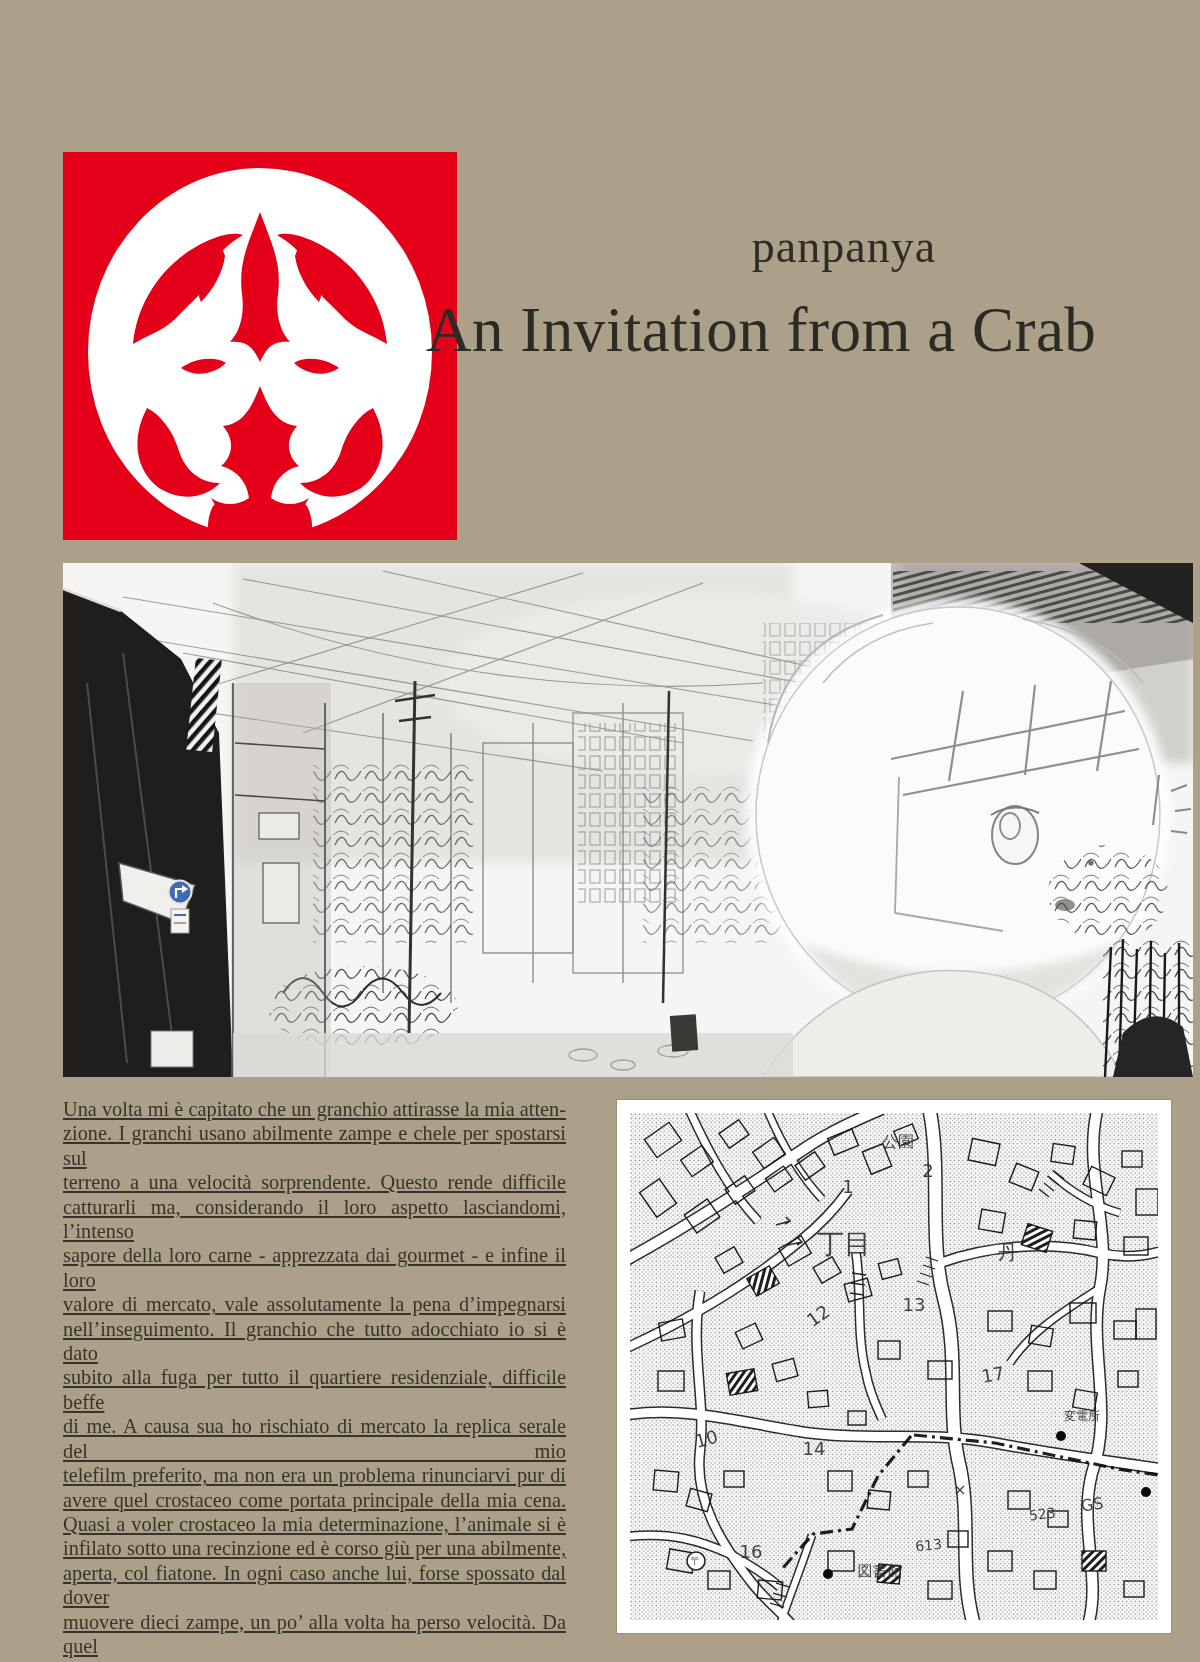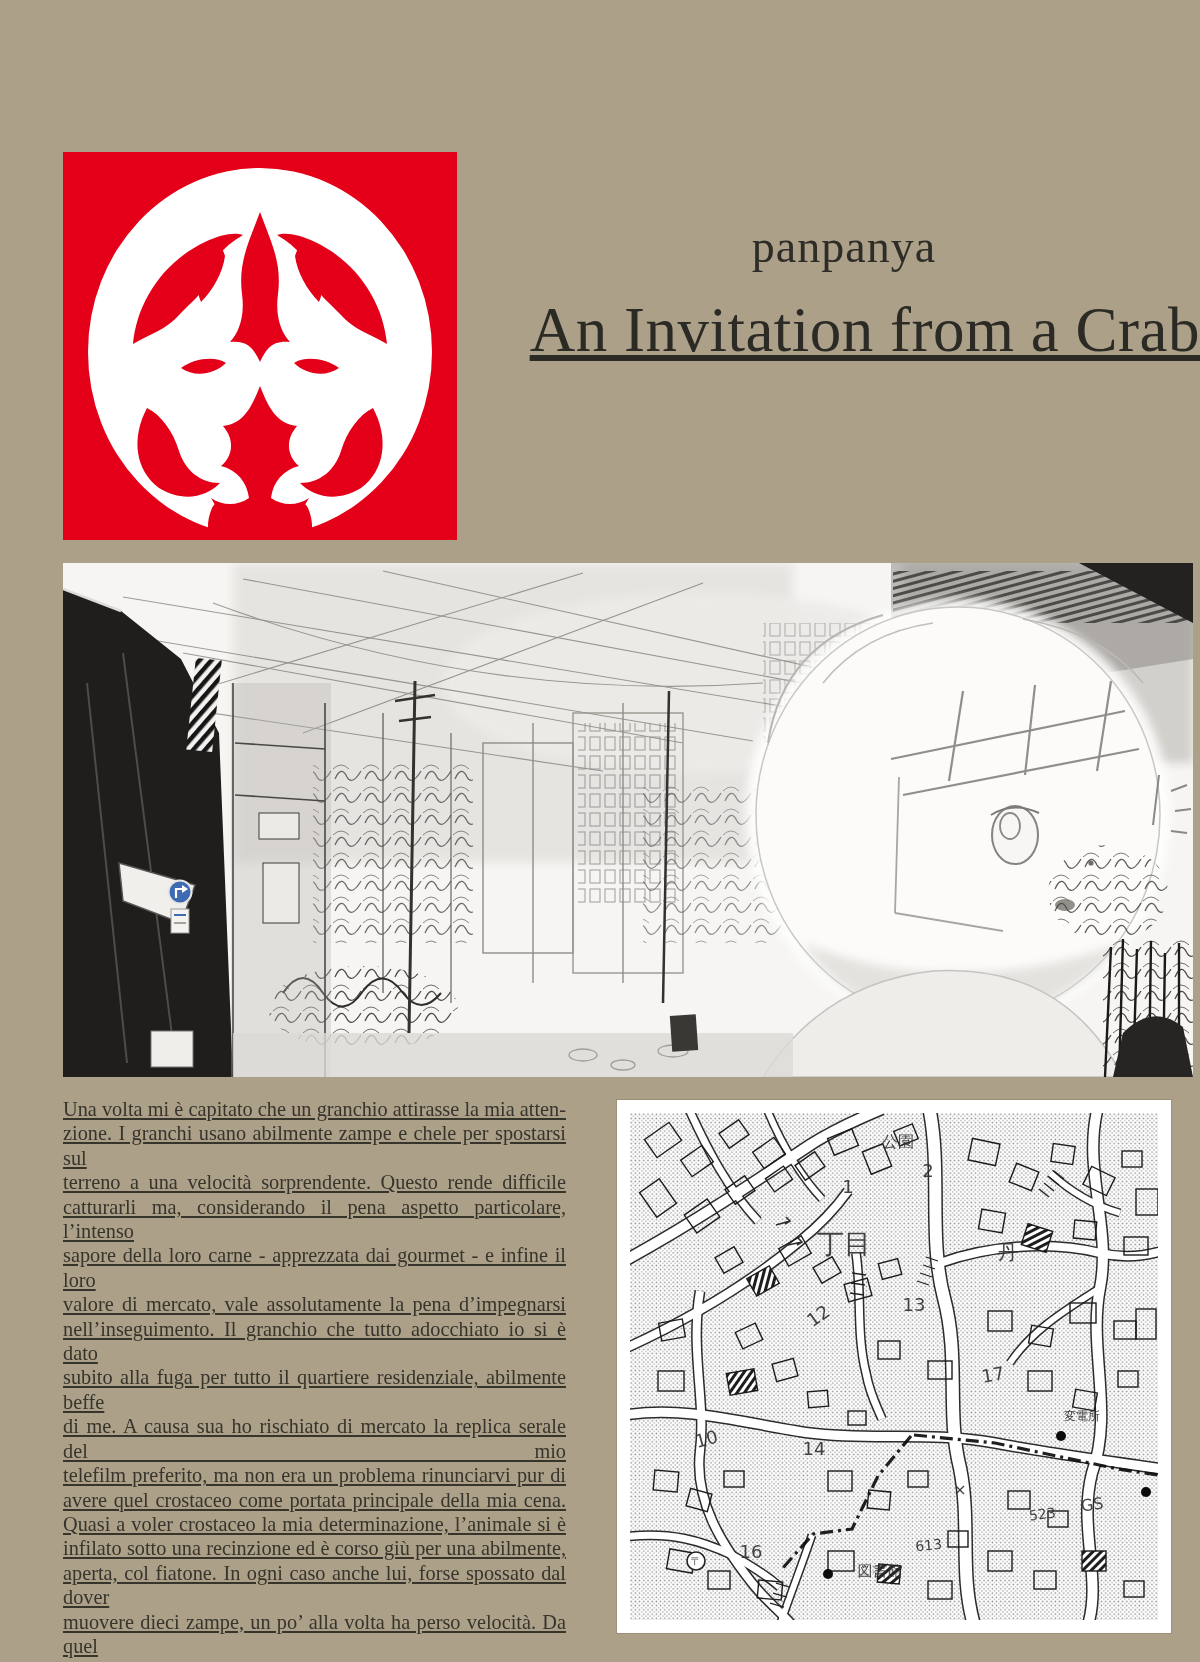--- a/index.html
+++ b/index.html
@@ -2,22 +2,22 @@
 <html><head>
 <meta charset="utf-8">
 <style>
   html,body{margin:0;padding:0;}
   .page{position:relative;width:1200px;height:1662px;background:#aca089;overflow:hidden;
         font-family:"Liberation Serif",serif;}
   .logo{position:absolute;left:63px;top:152px;width:394px;height:388px;}
   .logo svg{display:block;width:100%;height:100%;}
   .author{position:absolute;left:467px;top:220px;width:754px;text-align:center;
           font-size:46px;color:#2d2c27;letter-spacing:1px;}
-  .title{position:absolute;left:426px;top:294px;width:774px;text-align:right;
-         font-size:63px;color:#2b2a25;letter-spacing:0.5px;white-space:nowrap;text-decoration:underline;}
+  .title{position:absolute;left:426px;top:294px;width:774px;text-align:left;
+         font-size:63px;color:#2b2a25;letter-spacing:0.5px;white-space:nowrap;}
   .illustration{position:absolute;left:63px;top:563px;width:1130px;height:514px;background:#f6f5f3;}
   .illustration svg{display:block;width:100%;height:100%;}
   .synopsis{position:absolute;left:63px;top:1097px;width:503px;color:#37342c;}
   .syn-line{font-size:20.3px;line-height:24.4px;text-align:justify;text-align-last:justify;
             white-space:normal;text-decoration:underline;}
   .map-frame{position:absolute;left:617px;top:1100px;background:#ffffff;padding:13px;
              box-shadow:0 0 0 1px rgba(60,55,40,0.15);}
   .map-frame svg{display:block;width:528px;height:507px;}
   #map-labels text{font-family:"DejaVu Sans",sans-serif;fill:#333;opacity:.92;}
   #map-buildings rect{stroke:#1c1c1c;stroke-width:1.4;}
@@ -194,25 +194,25 @@
           <ellipse cx="610" cy="488" rx="15" ry="6"></ellipse>
       </g>
       <rect x="608" y="452" width="26" height="36" fill="#393835" transform="rotate(-4 621 470)"></rect>
     </svg>
   </div>
 
   <div class="synopsis" id="synopsis">
       <div class="syn-line">Una volta mi è capitato che un granchio attirasse la mia atten-</div>
       <div class="syn-line">zione. I granchi usano abilmente zampe e chele per spostarsi sul</div>
       <div class="syn-line">terreno a una velocità sorprendente. Questo rende difficile</div>
-      <div class="syn-line">catturarli ma, considerando il pena aspetto particolare, l’intenso</div>
+      <div class="syn-line">catturarli ma, considerando il loro aspetto lasciandomi, l’intenso</div>
       <div class="syn-line">sapore della loro carne - apprezzata dai gourmet - e infine il loro</div>
       <div class="syn-line">valore di mercato, vale assolutamente la pena d’impegnarsi</div>
       <div class="syn-line">nell’inseguimento. Il granchio che tutto adocchiato io si è dato</div>
-      <div class="syn-line">subito alla fuga per tutto il quartiere residenziale, abilmente beffe</div>
+      <div class="syn-line">subito alla fuga per tutto il quartiere residenziale, difficile beffe</div>
       <div class="syn-line">di me. A causa sua ho rischiato di mercato la replica serale del mio</div>
       <div class="syn-line">telefilm preferito, ma non era un problema rinunciarvi pur di</div>
       <div class="syn-line">avere quel crostaceo come portata principale della mia cena.</div>
       <div class="syn-line">Quasi a voler crostaceo la mia determinazione, l’animale si è</div>
       <div class="syn-line">infilato sotto una recinzione ed è corso giù per una abilmente,</div>
       <div class="syn-line">aperta, col fiatone. In ogni caso anche lui, forse spossato dal dover</div>
       <div class="syn-line">muovere dieci zampe, un po’ alla volta ha perso velocità. Da quel</div>
     </div>
 
   <div class="map-frame">

